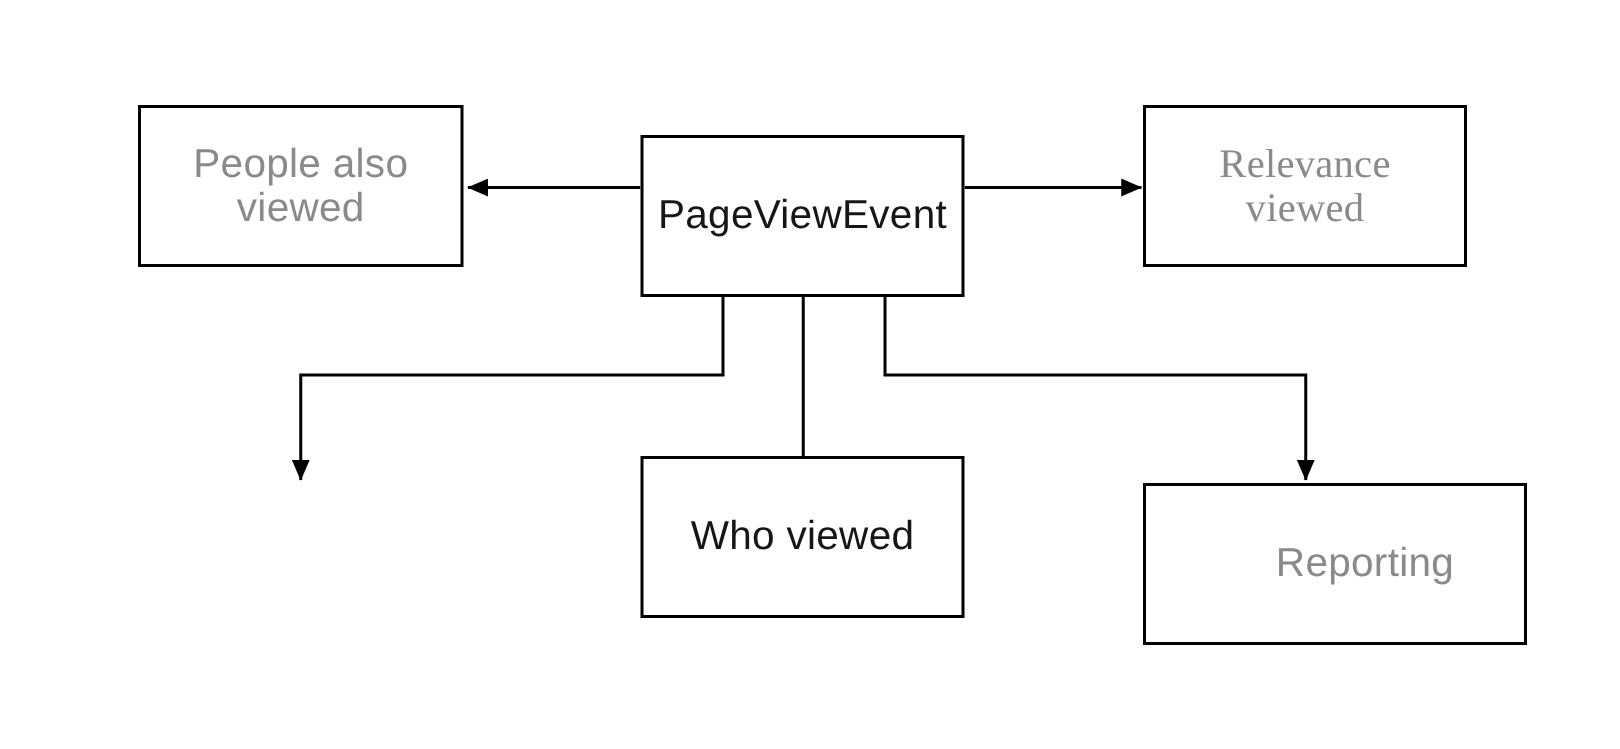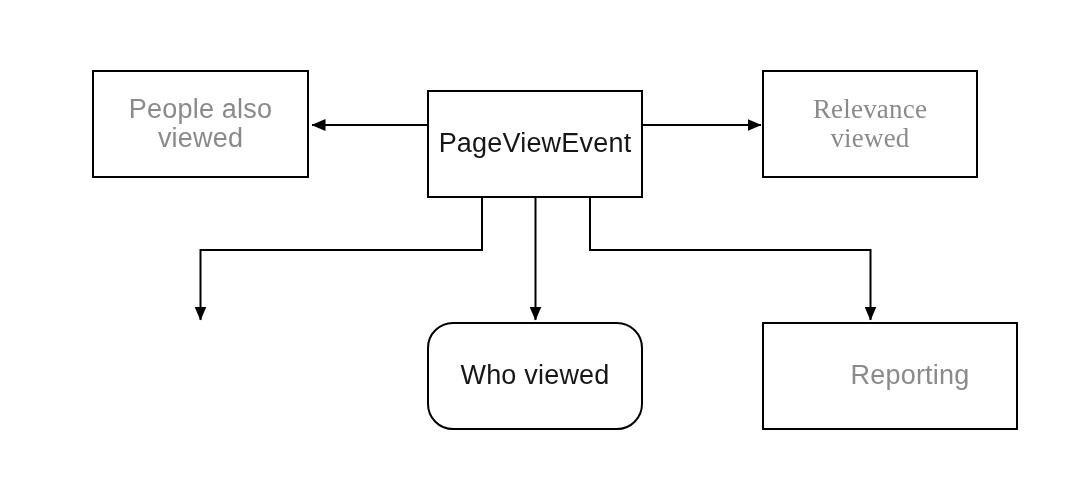--- a/index.html
+++ b/index.html
@@ -60,21 +60,21 @@
   <div class="node narrow emphasis" style="left:427px;top:70px;margin-top:20px;">
     <span class="line">PageViewEvent</span>
   </div>
 
   <div class="node narrow muted" style="left:762px;top:70px;font-family:Liberation Serif, serif;">
     <span class="line">Relevance</span>
     <span class="line">viewed</span>
   </div>
 
 
-  <div class="node narrow emphasis" style="left:427px;top:322px;border-radius:26px;">
+  <div class="node narrow emphasis" style="left:427px;top:304px;">
     <span class="line">Who viewed</span>
   </div>
 
   <div class="node narrow muted" style="left:762px;top:322px;padding-left:40px;">
     <span class="line">Reporting</span>
   </div>
 
 </div>
 
 </body></html>

